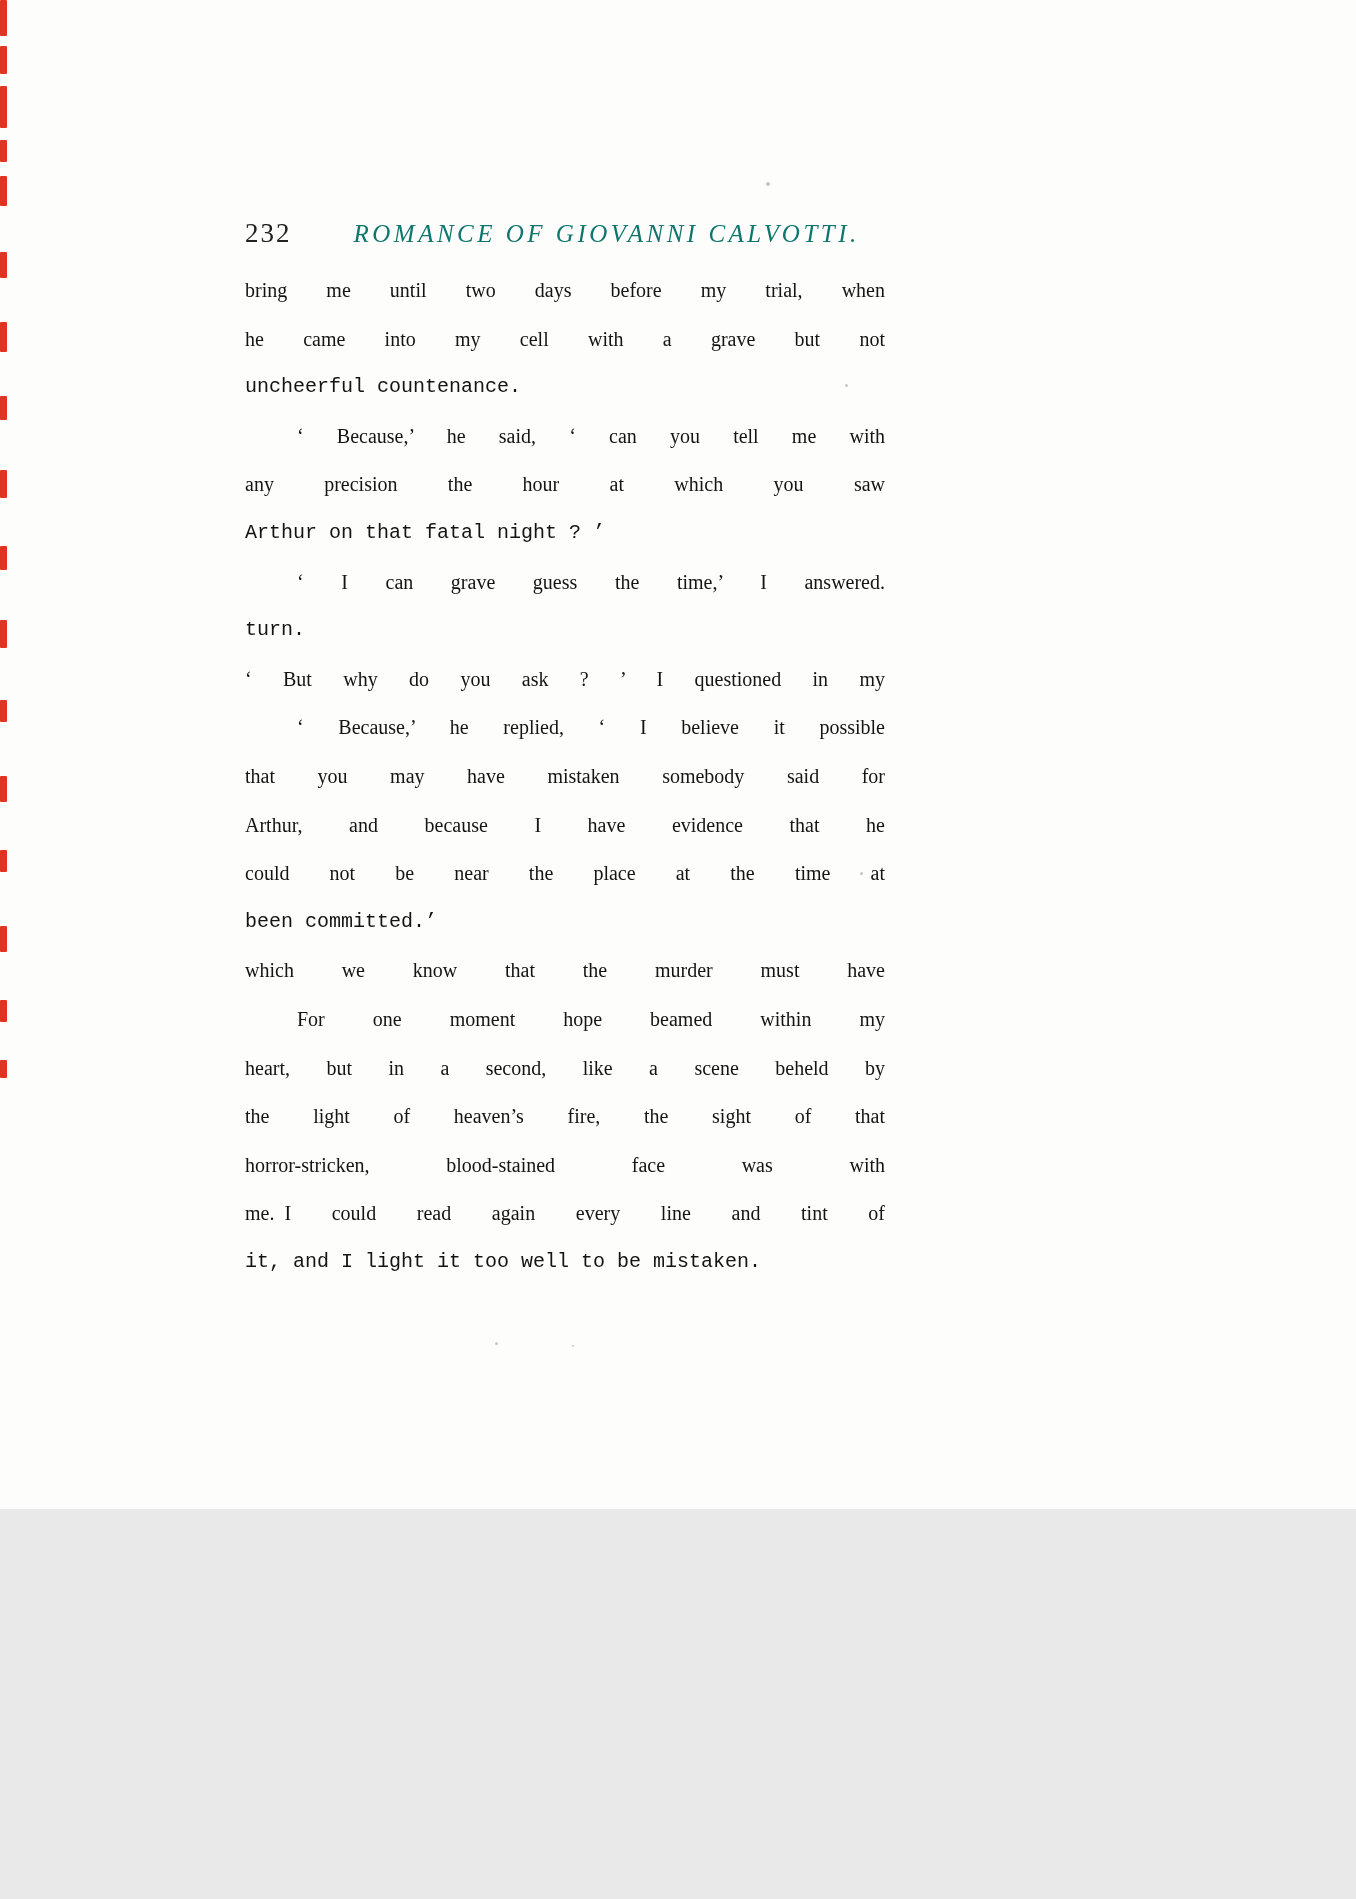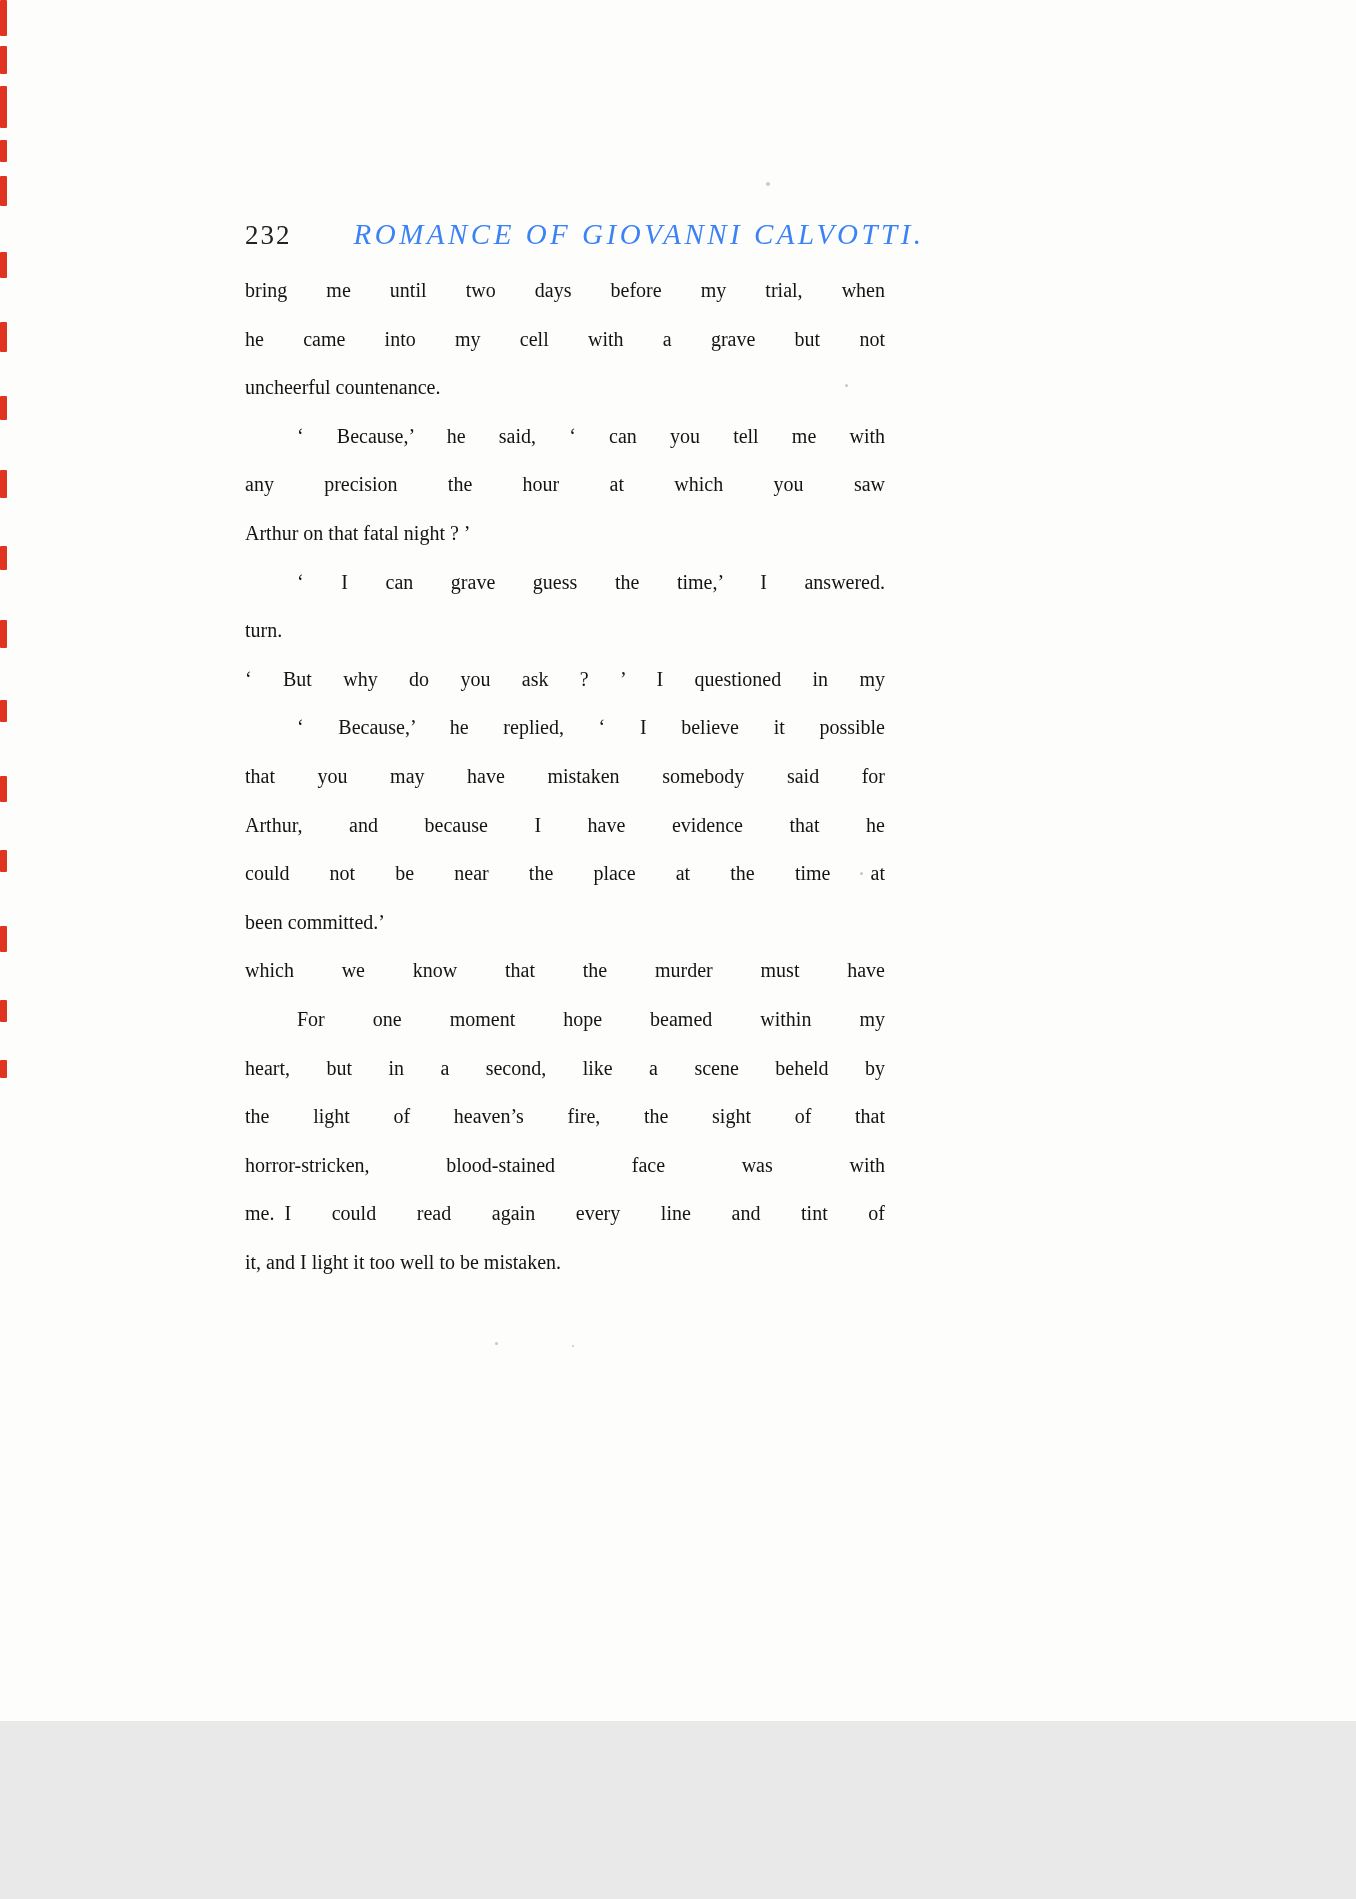--- a/index.html
+++ b/index.html
@@ -3,21 +3,21 @@
 <meta charset="utf-8">
 <style>
   html, body {
     margin: 0;
     padding: 0;
     background: #e9e9e9;
   }
   .scan-page {
     position: relative;
     width: 1356px;
-    height: 1721px;
+    height: 1509px;
     background: #fdfdfc;
     overflow: hidden;
     font-family: "Liberation Serif", serif;
     color: #1a1a1a;
   }
   
   .edge-strip {
     position: absolute;
     left: 0;
     top: 0;
@@ -53,43 +53,44 @@
     align-items: baseline;
     white-space: nowrap;
   }
   .page-number {
     font-size: 27px;
     letter-spacing: 2px;
     color: #222;
   }
   .running-title {
     font-style: italic;
-    font-size: 29px;
+    font-size: 25px;
     letter-spacing: 3.5px;
     margin-left: 62px;
-    color: #3b82f6;
+    color: #0f766e;
   }
 
   .text-block {
     position: absolute;
     left: 245px;
     top: 266px;
     width: 640px;
     font-size: 20px;
     line-height: 48.6px;
     color: #141414;
   }
   .paragraph { margin: 0; }
   .line {
     text-align: justify;
     text-align-last: justify;
     white-space: normal;
   }
   .line.last {
     text-align-last: left;
+    font-family: Liberation Mono, monospace;
   }
   .line.indent {
     text-indent: 52px;
   }
 </style>
 </head>
 <body>
 
 <div class="scan-page">
 

